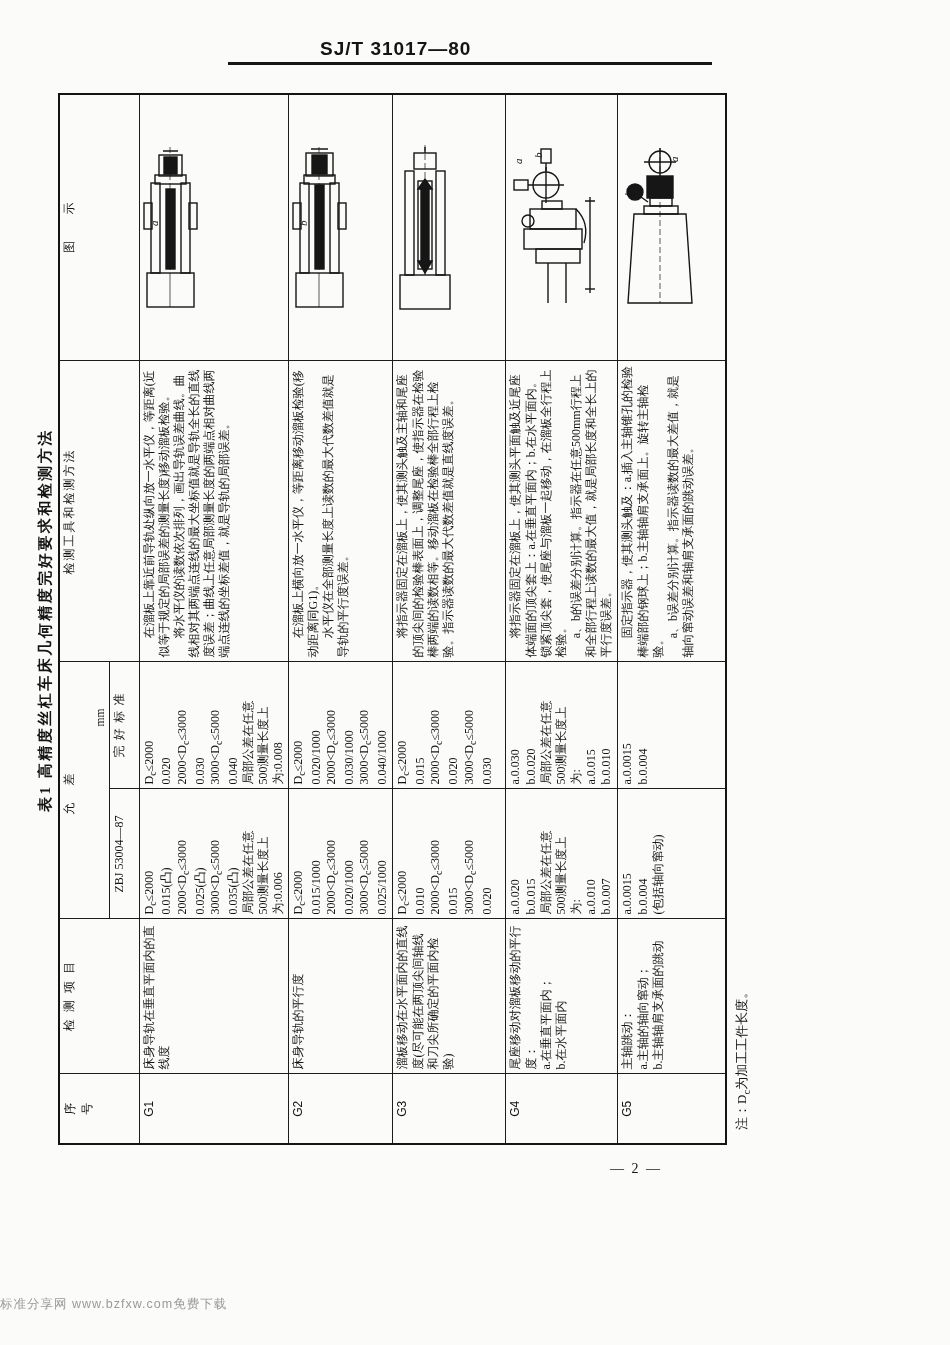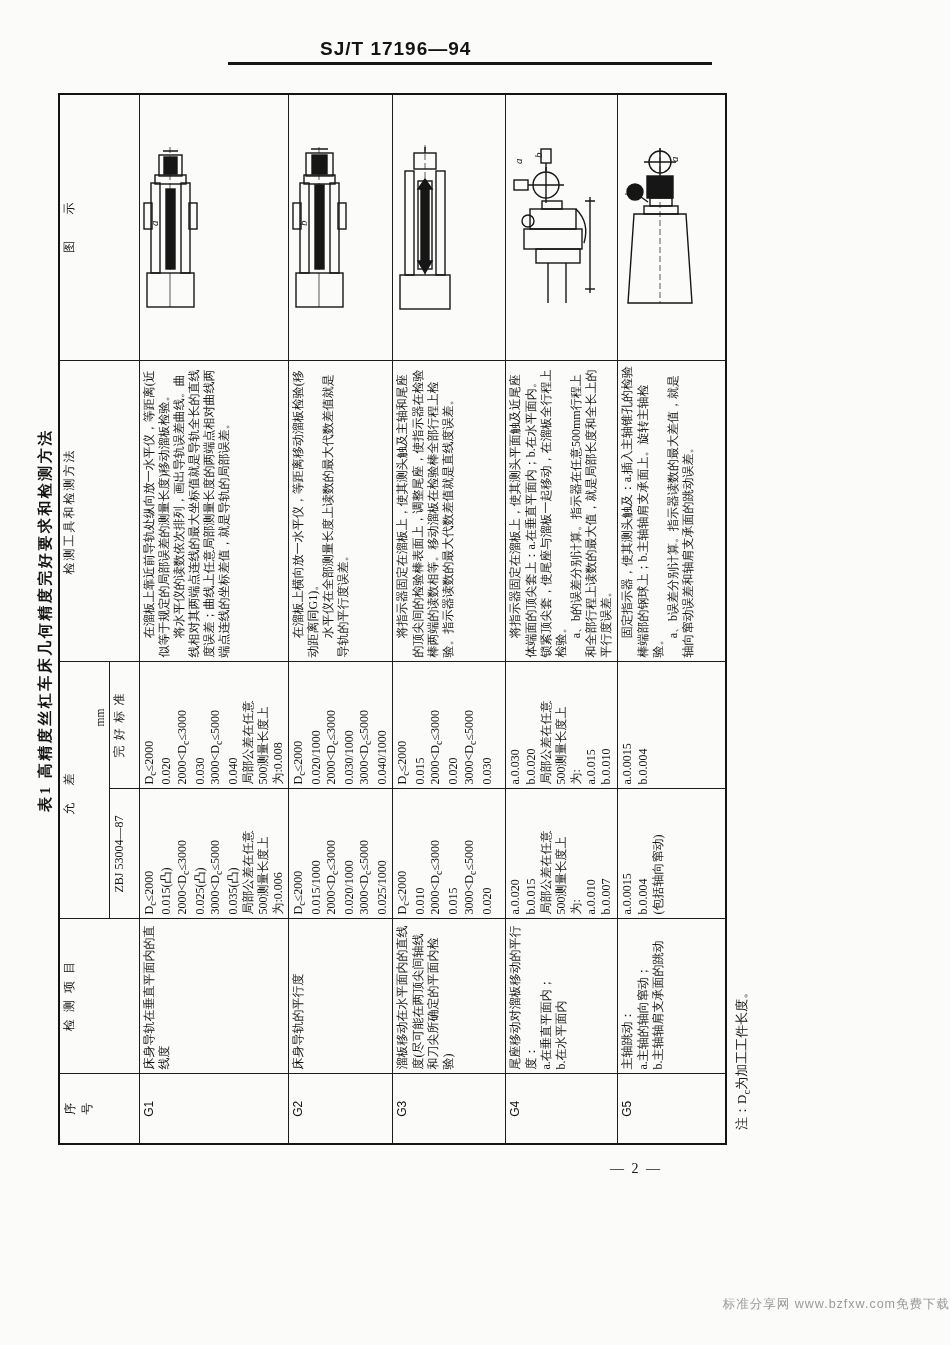--- a/index.html
+++ b/index.html
@@ -6,21 +6,21 @@
   #page{
     position:relative;width:950px;height:1345px;margin:0 auto;
     background:#fbfbf9;overflow:hidden;
     font-family:"Liberation Serif","DejaVu Serif",serif;color:#141414;
   }
   
   .doc-no{position:absolute;left:320px;top:38px;font-family:"Liberation Sans","DejaVu Sans",sans-serif;
     font-weight:bold;font-size:19px;letter-spacing:1px;}
   .head-rule{position:absolute;left:228px;top:62px;width:484px;height:3px;background:#161616;}
   .page-no{position:absolute;left:586px;top:1161px;width:100px;text-align:center;font-size:14px;letter-spacing:2px;}
-  .watermark{position:absolute;left:0;top:1296px;width:950px;text-align:right;
+  .watermark{position:absolute;left:0;top:1296px;width:950px;text-align:left;
     font-family:"Liberation Sans","DejaVu Sans",sans-serif;font-size:12.5px;color:#9a9a9a;letter-spacing:1px;}
   
   .rot-wrap{position:absolute;left:33px;top:95px;width:680px;height:1050px;}
   .rot{position:absolute;left:0;top:0;width:1050px;height:680px;
     transform-origin:0 0;transform:rotate(-90deg) translateX(-1050px);}
   .tbl-title{height:25px;line-height:24px;text-align:center;font-weight:bold;font-size:15px;letter-spacing:2.5px;}
   table.spec{border-collapse:collapse;table-layout:fixed;width:1050px;}
   table.spec th,table.spec td{border:1.6px solid #1c1c1c;padding:2px 4px;vertical-align:top;
     font-size:12px;line-height:1.26;font-weight:normal;overflow:hidden;}
   table.spec{border:2.5px solid #141414;}
@@ -38,21 +38,21 @@
   td.figure{vertical-align:middle;text-align:center;padding:0;}
   .tbl-note{height:28px;padding:6px 0 0 15px;font-size:13px;}
   svg text{font-family:"Liberation Serif",serif;font-size:11px;font-style:italic;fill:#111;}
   svg{display:inline-block;vertical-align:middle;}
 </style>
 </head>
 <body>
 
 <div id="page">
 
-  <div class="doc-no">SJ/T 17196—94</div>
+  <div class="doc-no">SJ/T 31017—80</div>
   <div class="head-rule"></div>
 
   <div class="rot-wrap">
     <div class="rot">
 
       <div class="tbl-title">表1 高精度丝杠车床几何精度完好要求和检测方法</div>
 
       <table class="spec">
         <colgroup>
           <col style="width:70px">

